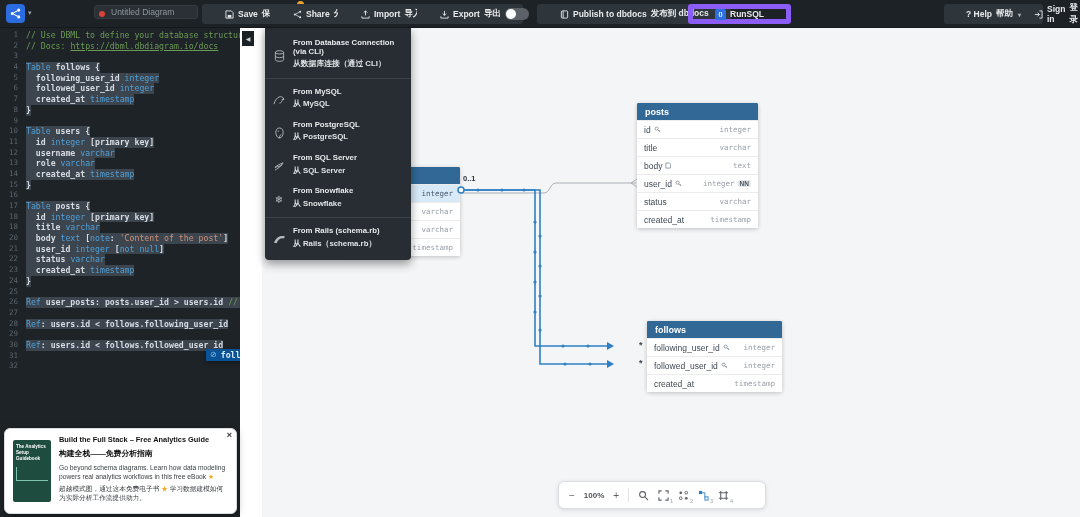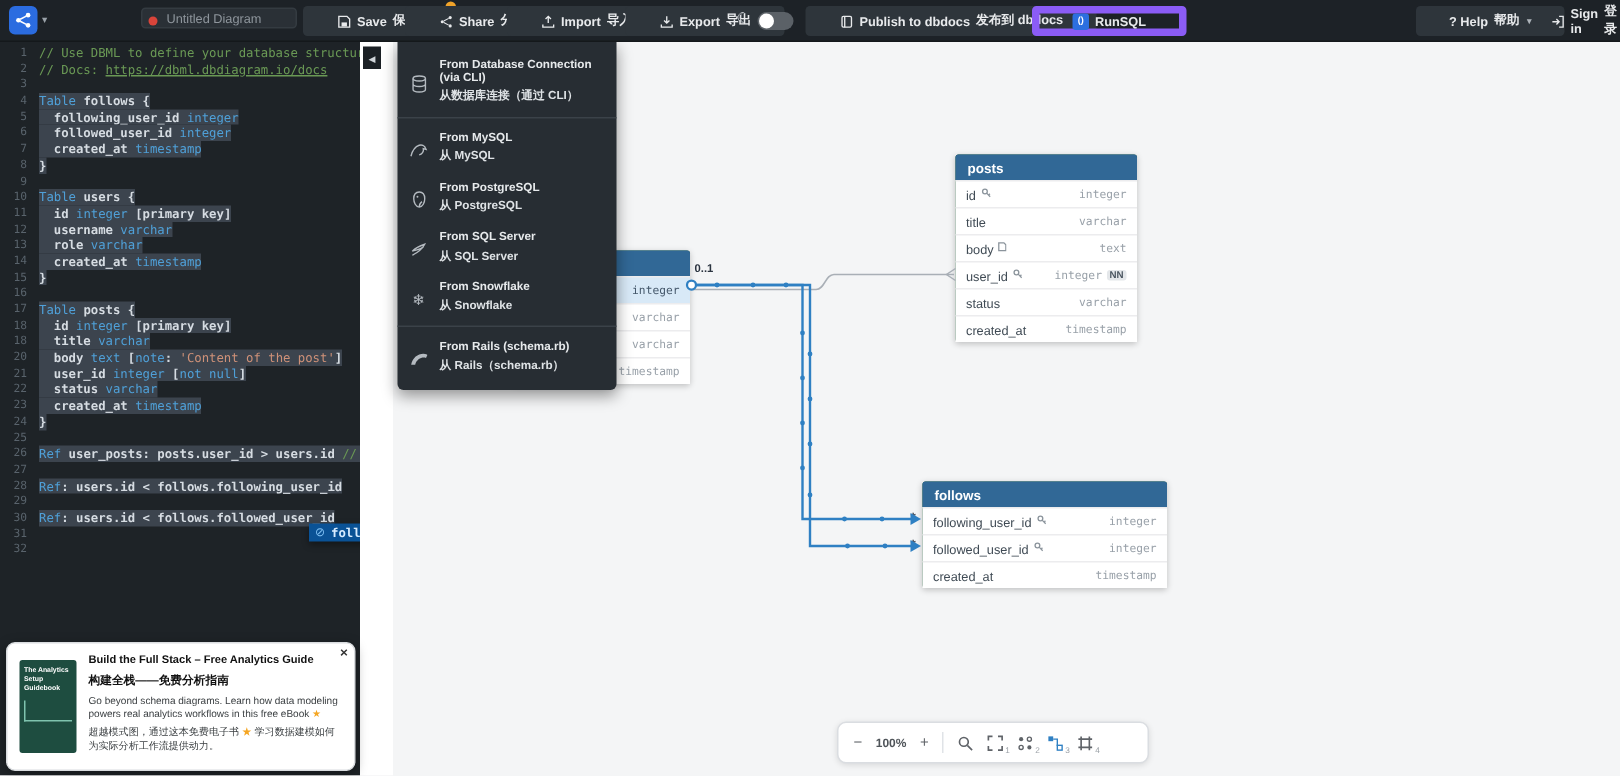--- a/index.html
+++ b/index.html
@@ -296,21 +296,21 @@
       </div>
       <div class="db-row">
         <span class="f-name">status</span>
         <span class="f-type">varchar</span>
       </div>
       <div class="db-row">
         <span class="f-name">created_at</span>
         <span class="f-type">timestamp</span>
       </div>
     </div>
-    <div class="db-table" style="left: 615px; top: 321px; width: 163px;">
+    <div class="db-table" style="left: 647px; top: 321px; width: 135px;">
       <div class="db-header">follows</div>
       <div class="db-row">
         <span class="card-star">*</span>
         <span class="f-name">following_user_id<span class="f-ic"><svg width="7" height="7" viewBox="0 0 8 8">
               <circle cx="3" cy="3" r="1.8" fill="none" stroke="#8b949c"></circle>
               <path d="M4.3 4.3 7 7M5.8 5.8l1-1" stroke="#8b949c" fill="none"></path>
             </svg></span></span>
         <span class="f-type">integer</span>
       </div>
       <div class="db-row">

